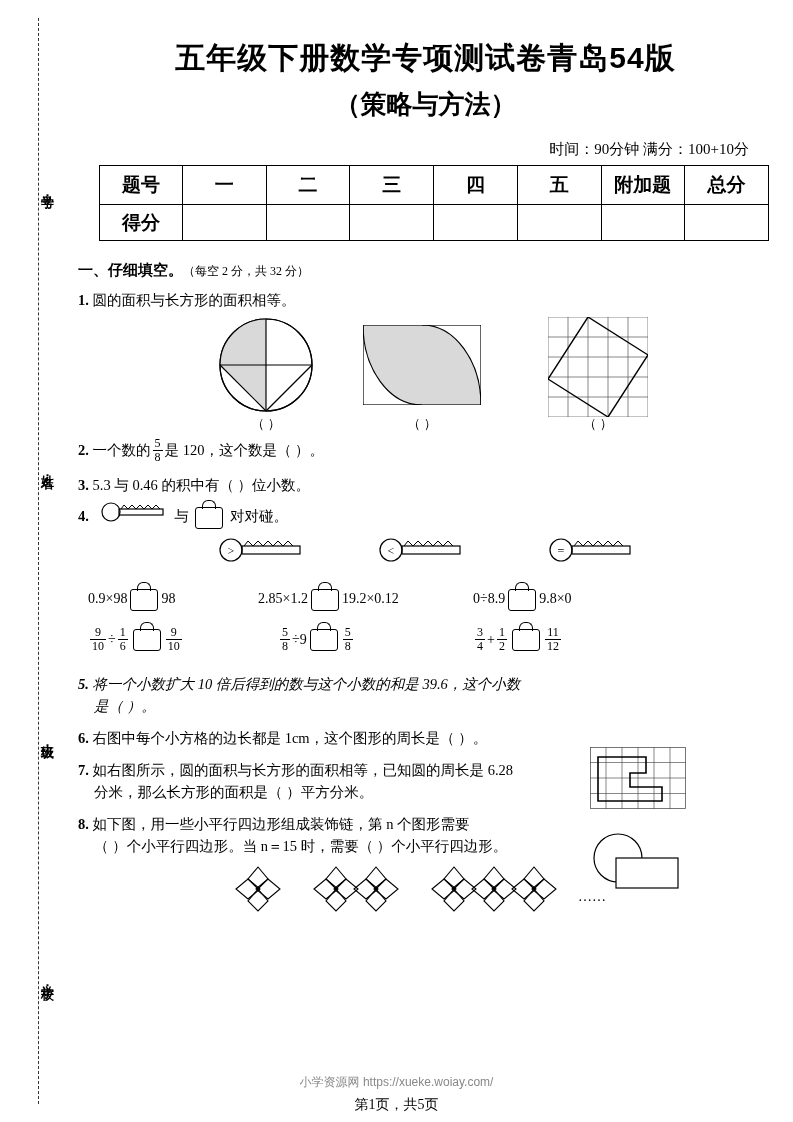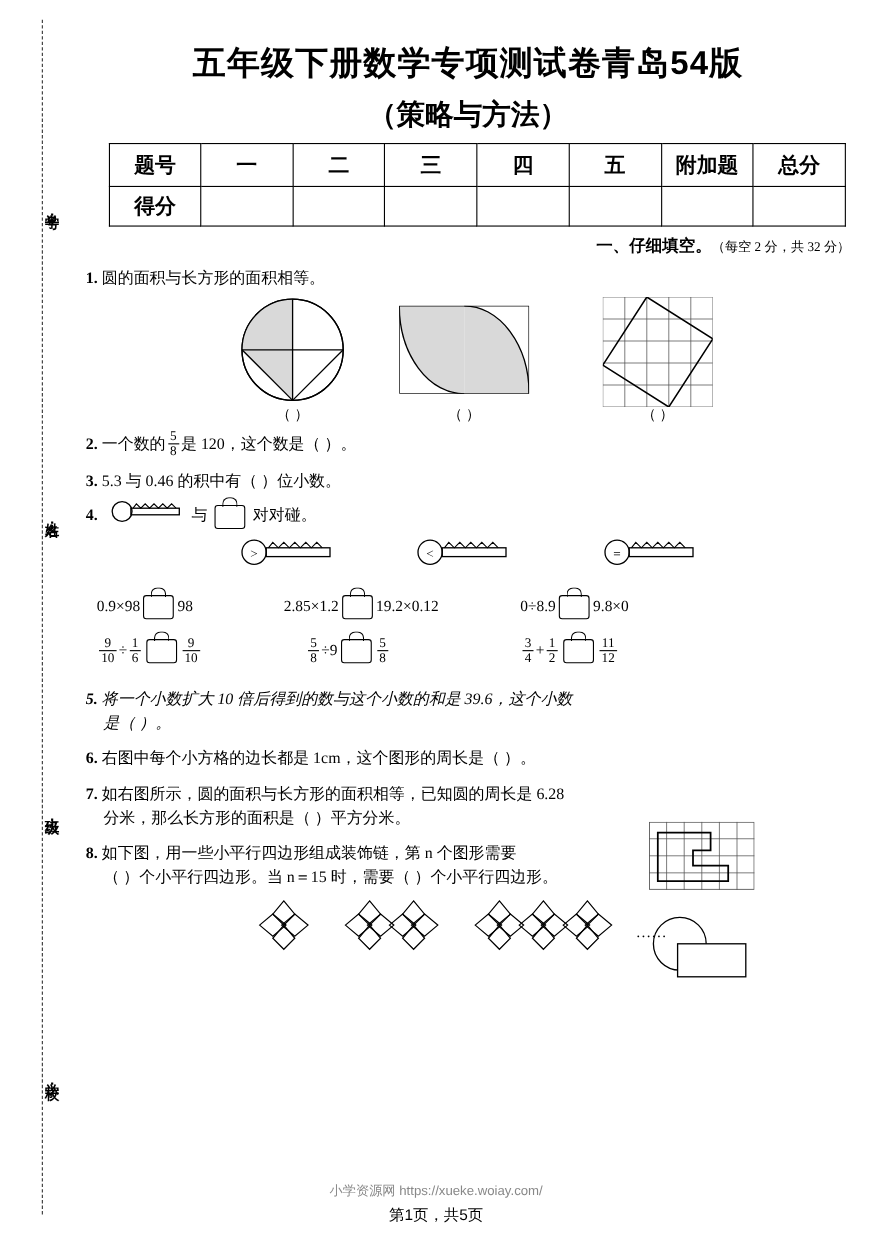--- a/index.html
+++ b/index.html
@@ -94,25 +94,24 @@
     text-align: center;
     font-family: "Liberation Sans", sans-serif;
     font-weight: bold;
     font-size: 19px;
   }
   table.score tr.head td { height: 36px; }
   table.score td.c0 { width: 80px; }
 
   
   .sec-head {
-    margin-top: 8px;
+    margin-top: 20px;
     font-family: "Liberation Sans", sans-serif;
     font-size: 15px;
     font-weight: bold;
-    text-align: right;
   }
   .sec-head .sub {
     font-size: 12px;
     font-weight: normal;
     font-family: "Liberation Serif", serif;
   }
 
   .q {
     margin-top: 9px;
     font-size: 14.5px;
@@ -186,41 +185,42 @@
     text-align: center;
     font-size: 12px;
     color: #888;
     font-family: "Liberation Sans", sans-serif;
   }
   .page-num {
     position: absolute;
     width: 100%;
     text-align: center;
     font-size: 14px;
-    font-family: Liberation Sans, sans-serif;
+    font-family: Liberation Serif, serif;
   }
   svg { display: block; }
   .abs { position: absolute; }
 </style>
 </head>
 <body>
 
 <div class="page">
 
   <div class="left-dash"></div>
 
   <div class="vlabel n1">学号：</div>
   <div class="vlabel n2">姓名：</div>
   <div class="vlabel n3">班级：</div>
   <div class="vlabel n4">学校：</div>
 
   <div class="content">
 
     <div class="title">五年级下册数学专项测试卷青岛54版</div>
     <div class="subtitle">（策略与方法）</div>
+    <div class="timeline">时间：90分钟  满分：100+10分</div>
 
     <table class="score">
       <tbody>
           <tr class="head">
         <td class="c0">题号</td>
         <td>一</td>
         <td>二</td>
         <td>三</td>
         <td>四</td>
         <td>五</td>

